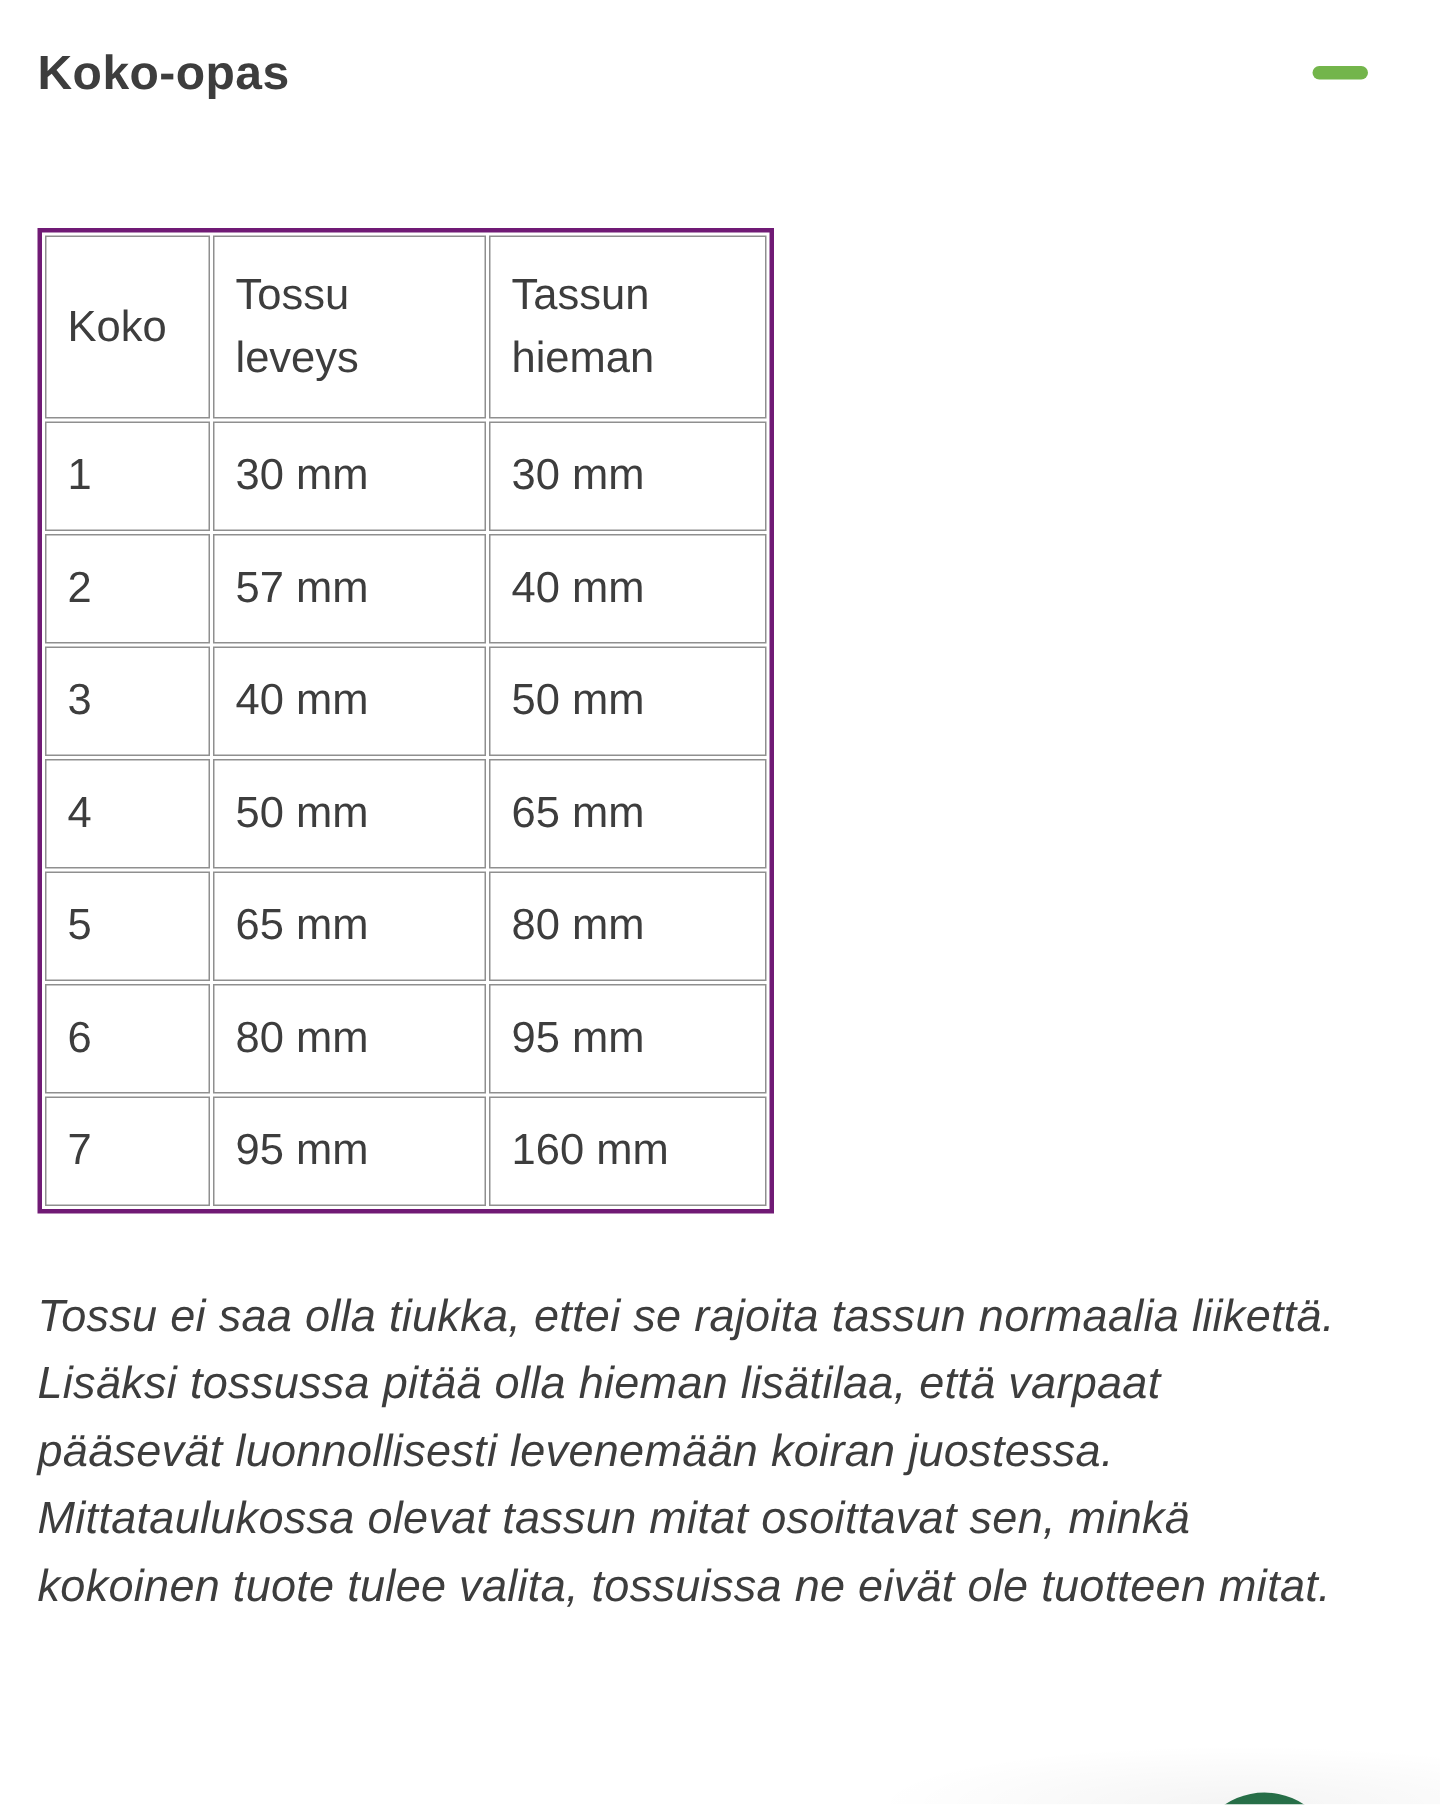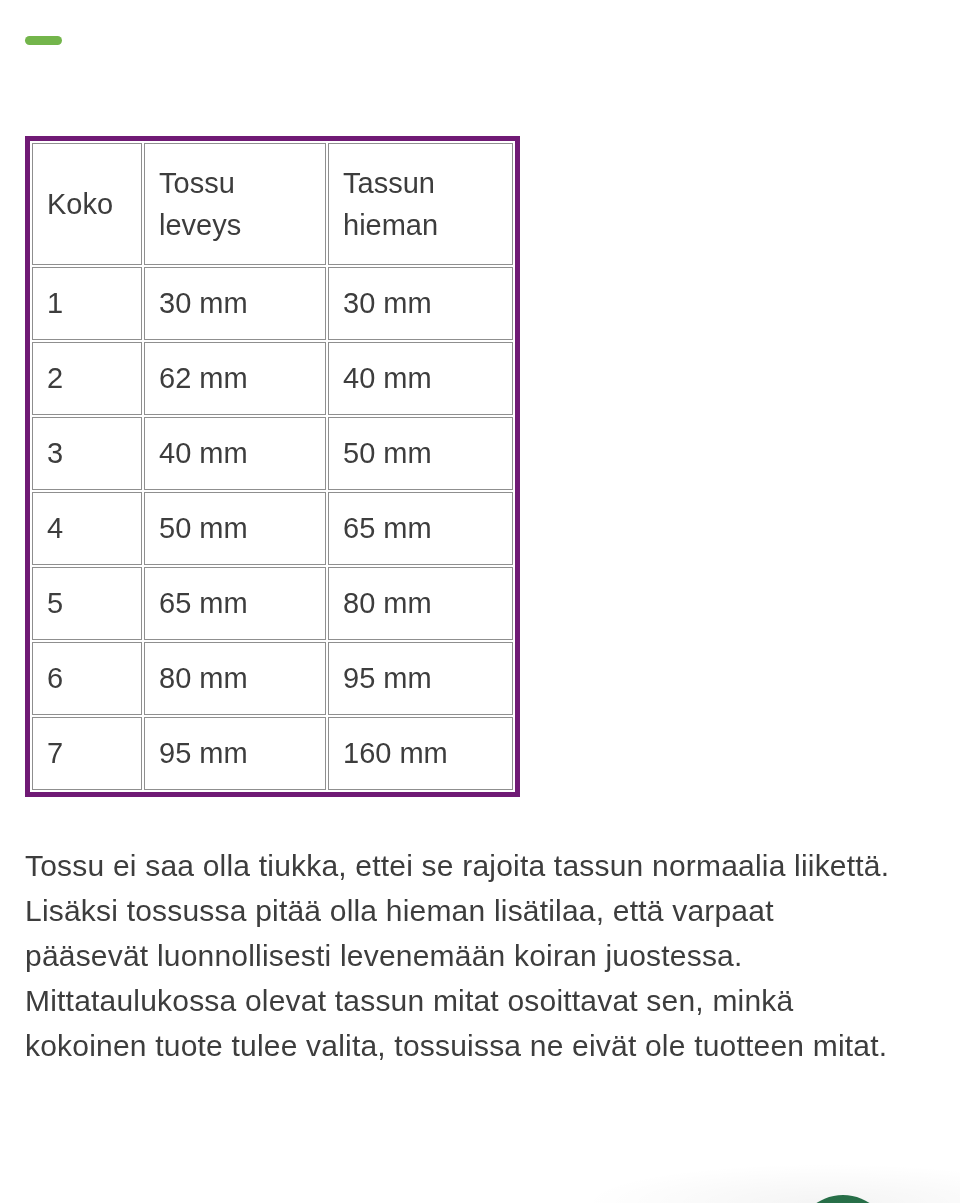--- a/index.html
+++ b/index.html
@@ -42,21 +42,21 @@
     height: 9px;
     border-radius: 4.5px;
     background: #73b54b;
   }
   table.size-table {
     margin: 85px 0 0 25px;
     border-collapse: separate;
     border-spacing: 2px;
     table-layout: fixed;
     width: 489px;
-    border: 5px solid #701a75;
+    border: 3px solid #701a75;
   }
   .size-table th,
   .size-table td {
     box-sizing: border-box;
     border: 1px solid #8f8f8f;
     padding: 0 14px;
     font-size: 29px;
     text-align: left;
     vertical-align: middle;
     color: #3d3d3d;
@@ -75,20 +75,21 @@
   .col-width  { width: 182px; }
   .col-length { width: 185px; }
 
   .description {
     margin: 46px 25px 0 25px;
     width: 880px;
     font-size: 30px;
     line-height: 45px;
     letter-spacing: 0.2px;
     color: #3d3d3d;
+    font-style: italic;
   }
   .chat-shadow {
     position: absolute;
     left: 580px;
     bottom: 0;
     width: 380px;
     height: 40px;
     background: radial-gradient(ellipse at 65% 100%, rgba(0,0,0,0.045), rgba(0,0,0,0) 70%);
     pointer-events: none;
   }
@@ -103,20 +104,21 @@
     border: none;
     cursor: pointer;
   }
 </style>
 </head>
 <body>
 
 <div class="page">
 
   <div class="panel-header">
+    <h2 class="panel-title">Koko-opas</h2>
     <button class="collapse-btn" aria-label="Collapse section">
       <span class="minus-bar"></span>
     </button>
   </div>
 
   <table class="size-table">
     <colgroup>
       <col class="col-size">
       <col class="col-width">
       <col class="col-length">
@@ -129,21 +131,21 @@
       </tr>
     </thead>
     <tbody>
       <tr>
         <td>1</td>
         <td>30 mm</td>
         <td>30 mm</td>
       </tr>
       <tr>
         <td>2</td>
-        <td>62 mm</td>
+        <td>57 mm</td>
         <td>40 mm</td>
       </tr>
       <tr>
         <td>3</td>
         <td>40 mm</td>
         <td>50 mm</td>
       </tr>
       <tr>
         <td>4</td>
         <td>50 mm</td>

